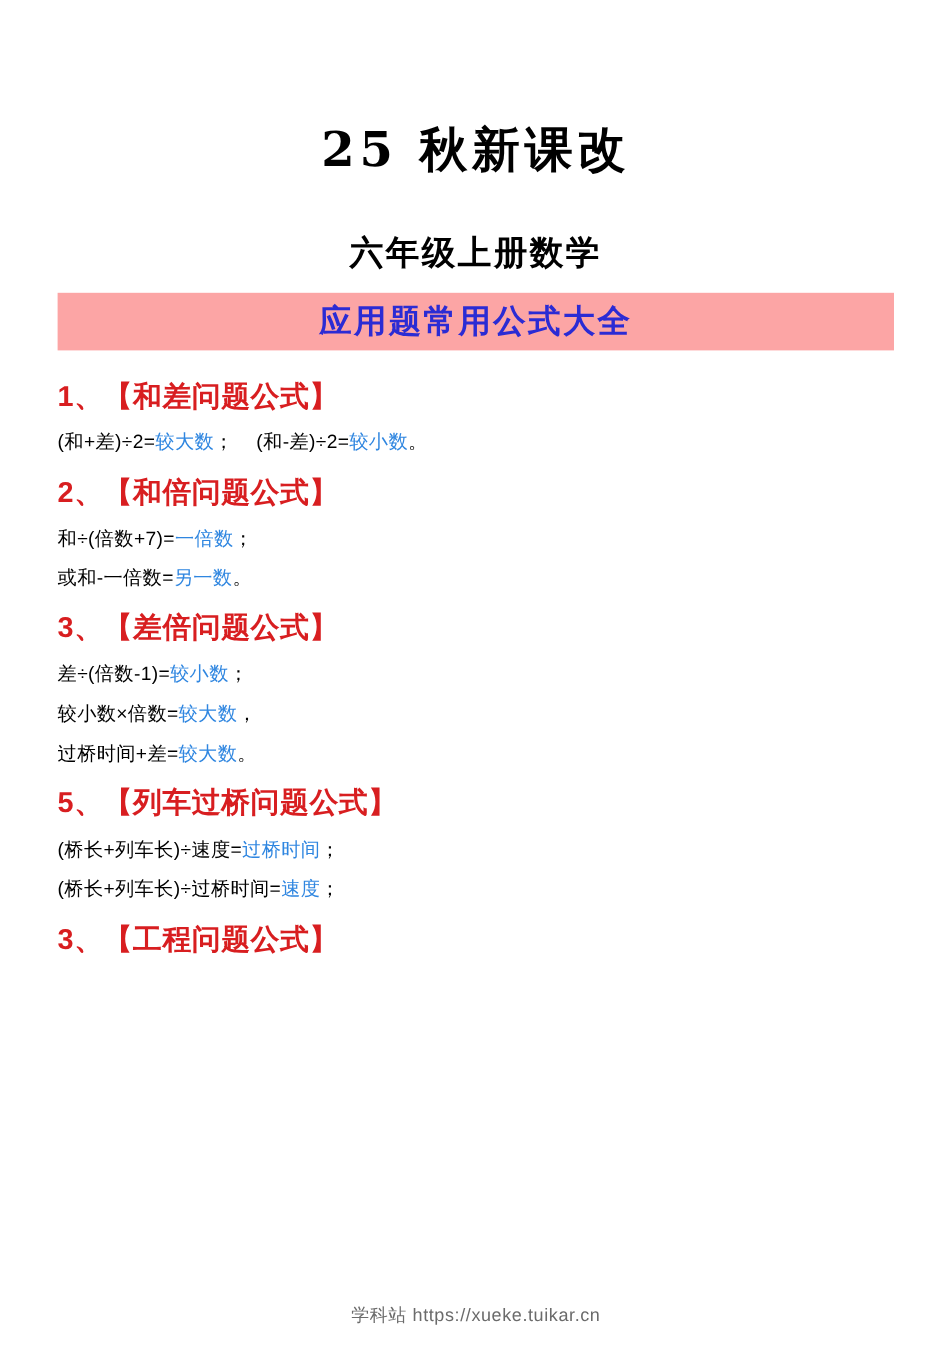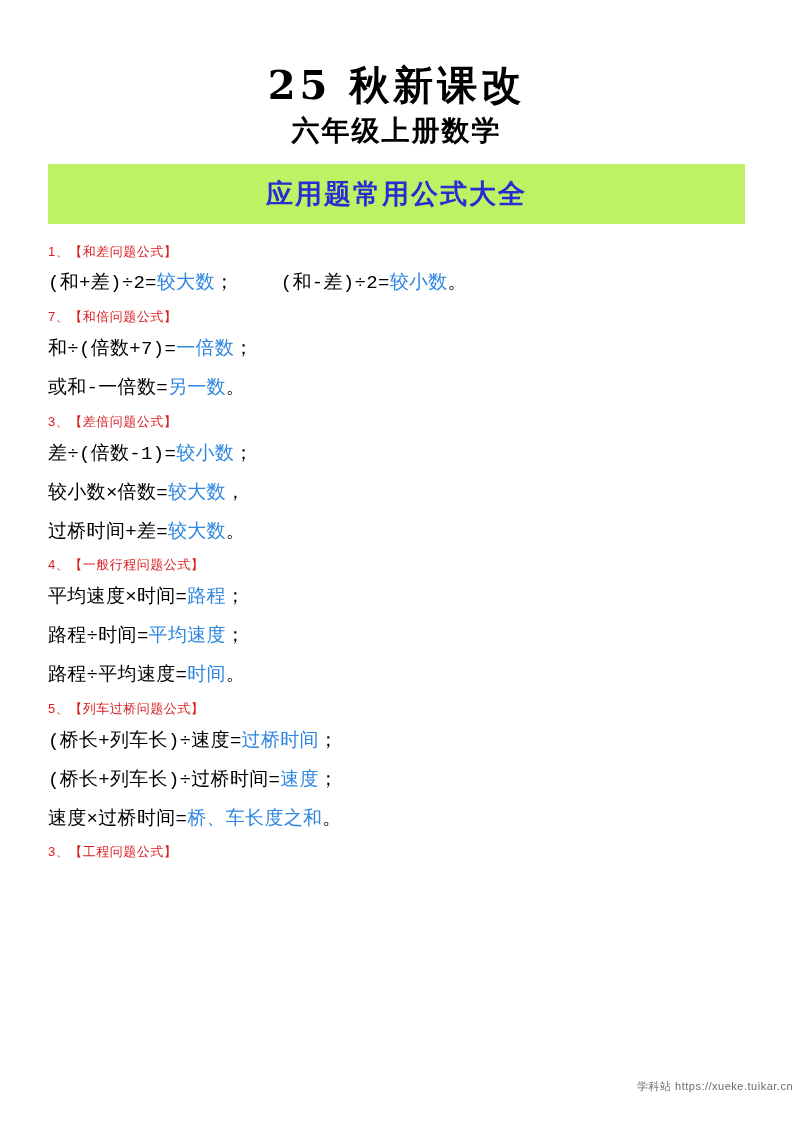--- a/index.html
+++ b/index.html
@@ -25,72 +25,73 @@
     padding-top: 58px;
     text-align: center;
   }
   .title-line {
     font-family: "DejaVu Serif", "Liberation Serif", serif;
     font-weight: bold;
     font-size: 40px;
     letter-spacing: 4px;
     color: #000000;
     line-height: 1.35;
+    margin-top: 40px;
   }
   .title-line.second {
     font-size: 28px;
     letter-spacing: 2px;
   }
   .banner {
     margin-top: 14px;
-    background: #bef264;
-    height: 60px;
+    background: #fca5a5;
+    height: 48px;
     display: flex;
     align-items: center;
     justify-content: center;
   }
   .banner-text {
     font-family: "DejaVu Serif", "Liberation Serif", serif;
     font-weight: bold;
     font-size: 27px;
     color: #2b2bd4;
     letter-spacing: 2px;
   }
   .content {
     margin-top: 16px;
   }
   .section {
     margin-bottom: 2px;
   }
   .section-heading {
     color: #d81e20;
-    font-weight: normal;
-    font-size: 13px;
+    font-weight: bold;
+    font-size: 24px;
     line-height: 1.9;
     letter-spacing: 0.5px;
     font-family: "Liberation Sans", sans-serif;
   }
   .formula-row {
-    font-size: 19px;
+    font-size: 16px;
     color: #000000;
     line-height: 2.05;
     letter-spacing: 0.3px;
     white-space: pre;
-    font-family: Liberation Mono, monospace;
+    font-family: Liberation Sans, sans-serif;
   }
   .hl {
     color: #2f86e0;
   }
   .footer {
     position: absolute;
     left: 0;
     right: 0;
-    bottom: 28px;
-    text-align: right;
-    font-size: 11px;
+    bottom: 16px;
+    text-align: center;
+    font-size: 15px;
     color: #6b6b6b;
     letter-spacing: 0.5px;
   }
 </style>
 </head>
 <body>
 
 <div class="page">
 
   <div class="title-block">
@@ -101,41 +102,34 @@
   <div class="banner">
     <div class="banner-text">应用题常用公式大全</div>
   </div>
 
   <div class="content">
       <div class="section">
         <div class="section-heading">1、【和差问题公式】</div>
         <div class="formula-row"><span>(和+差)÷2=</span><span class="hl">较大数</span><span>；    (和-差)÷2=</span><span class="hl">较小数</span><span>。</span></div>
       </div>
       <div class="section">
-        <div class="section-heading">7、【和倍问题公式】</div>
+        <div class="section-heading">2、【和倍问题公式】</div>
         <div class="formula-row"><span>和÷(倍数+7)=</span><span class="hl">一倍数</span><span>；</span></div>
         <div class="formula-row"><span>或和-一倍数=</span><span class="hl">另一数</span><span>。</span></div>
       </div>
       <div class="section">
         <div class="section-heading">3、【差倍问题公式】</div>
         <div class="formula-row"><span>差÷(倍数-1)=</span><span class="hl">较小数</span><span>；</span></div>
         <div class="formula-row"><span>较小数×倍数=</span><span class="hl">较大数</span><span>，</span></div>
         <div class="formula-row"><span>过桥时间+差=</span><span class="hl">较大数</span><span>。</span></div>
       </div>
       <div class="section">
-        <div class="section-heading">4、【一般行程问题公式】</div>
-        <div class="formula-row"><span>平均速度×时间=</span><span class="hl">路程</span><span>；</span></div>
-        <div class="formula-row"><span>路程÷时间=</span><span class="hl">平均速度</span><span>；</span></div>
-        <div class="formula-row"><span>路程÷平均速度=</span><span class="hl">时间</span><span>。</span></div>
-      </div>
-      <div class="section">
         <div class="section-heading">5、【列车过桥问题公式】</div>
         <div class="formula-row"><span>(桥长+列车长)÷速度=</span><span class="hl">过桥时间</span><span>；</span></div>
         <div class="formula-row"><span>(桥长+列车长)÷过桥时间=</span><span class="hl">速度</span><span>；</span></div>
-        <div class="formula-row"><span>速度×过桥时间=</span><span class="hl">桥、车长度之和</span><span>。</span></div>
       </div>
       <div class="section">
         <div class="section-heading">3、【工程问题公式】</div>
       </div>
     </div>
 
   <div class="footer">学科站 https://xueke.tuikar.cn</div>
 
 </div>
 

